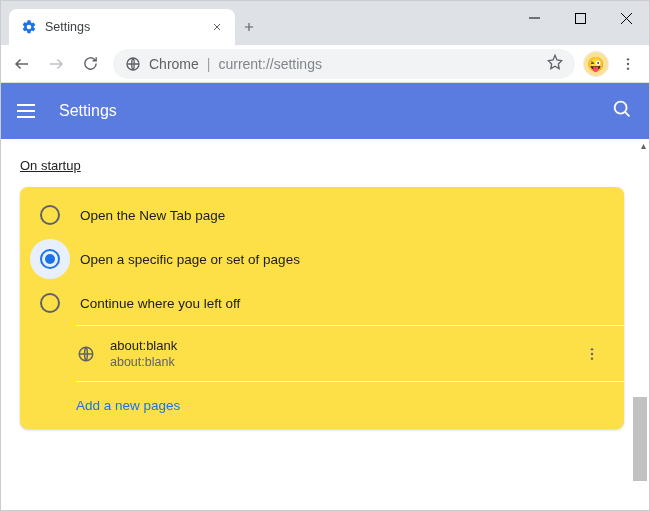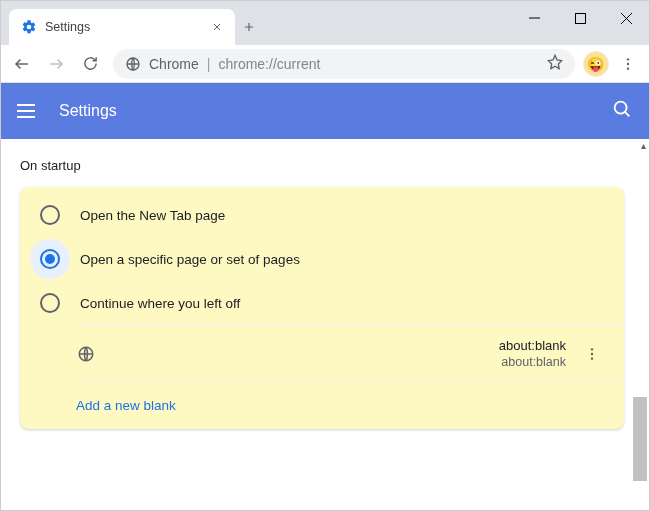--- a/index.html
+++ b/index.html
@@ -36,35 +36,35 @@
   .page-header .flexfill { flex:1; }
   .search-icon { color:#fff; }
 
   
   .content-wrap { position:absolute; top:139px; bottom:1px; left:1px; right:1px; background:#fff; overflow:hidden; }
   .scroll-indicator { position:absolute; right:0; top:0; width:16px; height:100%; }
   .scroll-arrow { position:absolute; right:2px; top:0; font-size:10px; color:#5f6368; }
   .scroll-thumb { position:absolute; right:1px; top:257px; width:14px; height:84px; background:#c1c1c1; }
 
   .content { padding:0 24px 0 8px; height:100%; overflow:hidden; }
-  .section-label { font-size:13px; color:#202124; padding:18px 0 14px 10px; }
-
-  .card { background:#fef9c3; border-radius:8px; box-shadow:0 1px 2px rgba(60,64,67,.15), 0 1px 3px rgba(60,64,67,.1); margin:0 0 8px 10px; padding:6px 0 0 0; }
+  .section-label { font-size:13px; color:#202124; padding:18px 0 14px 10px;text-decoration:underline; }
+
+  .card { background:#fde047; border-radius:8px; box-shadow:0 1px 2px rgba(60,64,67,.15), 0 1px 3px rgba(60,64,67,.1); margin:0 0 8px 10px; padding:6px 0 0 0; }
 
   .radio-row { display:flex; align-items:center; padding:12px 20px; font-size:13.5px; color:#202124; gap:20px; }
   .radio-outer { width:20px; height:20px; border:2px solid #5f6368; border-radius:50%; display:flex; align-items:center; justify-content:center; }
   .radio-row.selected .radio-area { width:40px; height:40px; border-radius:50%; background:#e8f0fe; display:flex; align-items:center; justify-content:center; margin:-10px; }
   .radio-row.selected .radio-outer { border-color:#1a73e8; }
   .radio-inner { width:10px; height:10px; background:#1a73e8; border-radius:50%; }
   .radio-area { width:20px; height:20px; display:flex; align-items:center; justify-content:center; }
 
   .sub { margin-left:56px; border-top:1px solid #f1f3f4; }
   .page-item { display:flex; align-items:center; padding:12px 20px 12px 0; gap:14px; }
   .globe { width:20px; height:20px; color:#5f6368; display:flex; align-items:center; justify-content:center; }
-  .page-text { flex:1;text-align:right; }
+  .page-text { flex:1; }
   .page-text .t1 { font-size:13px; color:#202124; }
   .page-text .t2 { font-size:12.5px; color:#5f6368; margin-top:2px; }
   .dots { width:24px; color:#5f6368; display:flex; align-items:center; justify-content:center; }
 
   .link-row { padding:16px 20px 16px 0; font-size:13.5px; color:#1a73e8; font-weight:500; border-top:1px solid #f1f3f4; }
 </style>
 </head>
 <body>
 
 <div class="titlebar">
@@ -125,21 +125,21 @@
   </div>
   <div class="omnibox">
     <span class="secure">
       <svg viewBox="0 0 24 24" width="16" height="16" fill="#5f6368">
           <circle cx="12" cy="12" r="9" fill="none" stroke="#5f6368" stroke-width="2"></circle>
           <path d="M3 12h18M12 3c2.5 3 2.5 15 0 18M12 3c-2.5 3-2.5 15 0 18" fill="none" stroke="#5f6368" stroke-width="2"></path>
         </svg>
     </span>
     <span class="host">Chrome</span>
     <span class="sep">|</span>
-    <span class="path">chrome://current</span>
+    <span class="path">current://settings</span>
     <span class="flexfill"></span>
     <span>
       <svg viewBox="0 0 24 24" width="16" height="16" fill="none" stroke="#5f6368" stroke-width="2">
           <path d="M12 2l2.9 6.9L22 10l-5 4.9L18.2 22 12 18.3 5.8 22 7 14.9 2 10l7.1-1.1z"></path>
         </svg>
     </span>
   </div>
   <div class="avatar">😜</div>
   <div class="tb-icon">
     <svg viewBox="0 0 24 24" width="16" height="16" fill="#5f6368">
@@ -211,18 +211,18 @@
             <div class="t2">about:blank</div>
           </div>
           <div class="dots">
             <svg viewBox="0 0 24 24" width="16" height="16" fill="#5f6368">
                 <circle cx="12" cy="5" r="1.8"></circle>
                 <circle cx="12" cy="12" r="1.8"></circle>
                 <circle cx="12" cy="19" r="1.8"></circle>
               </svg>
           </div>
         </div>
-        <div class="link-row">Add a new blank</div>
+        <div class="link-row">Add a new pages</div>
       </div>
 
     </div>
   </div>
 </div>
 
 </body></html>

